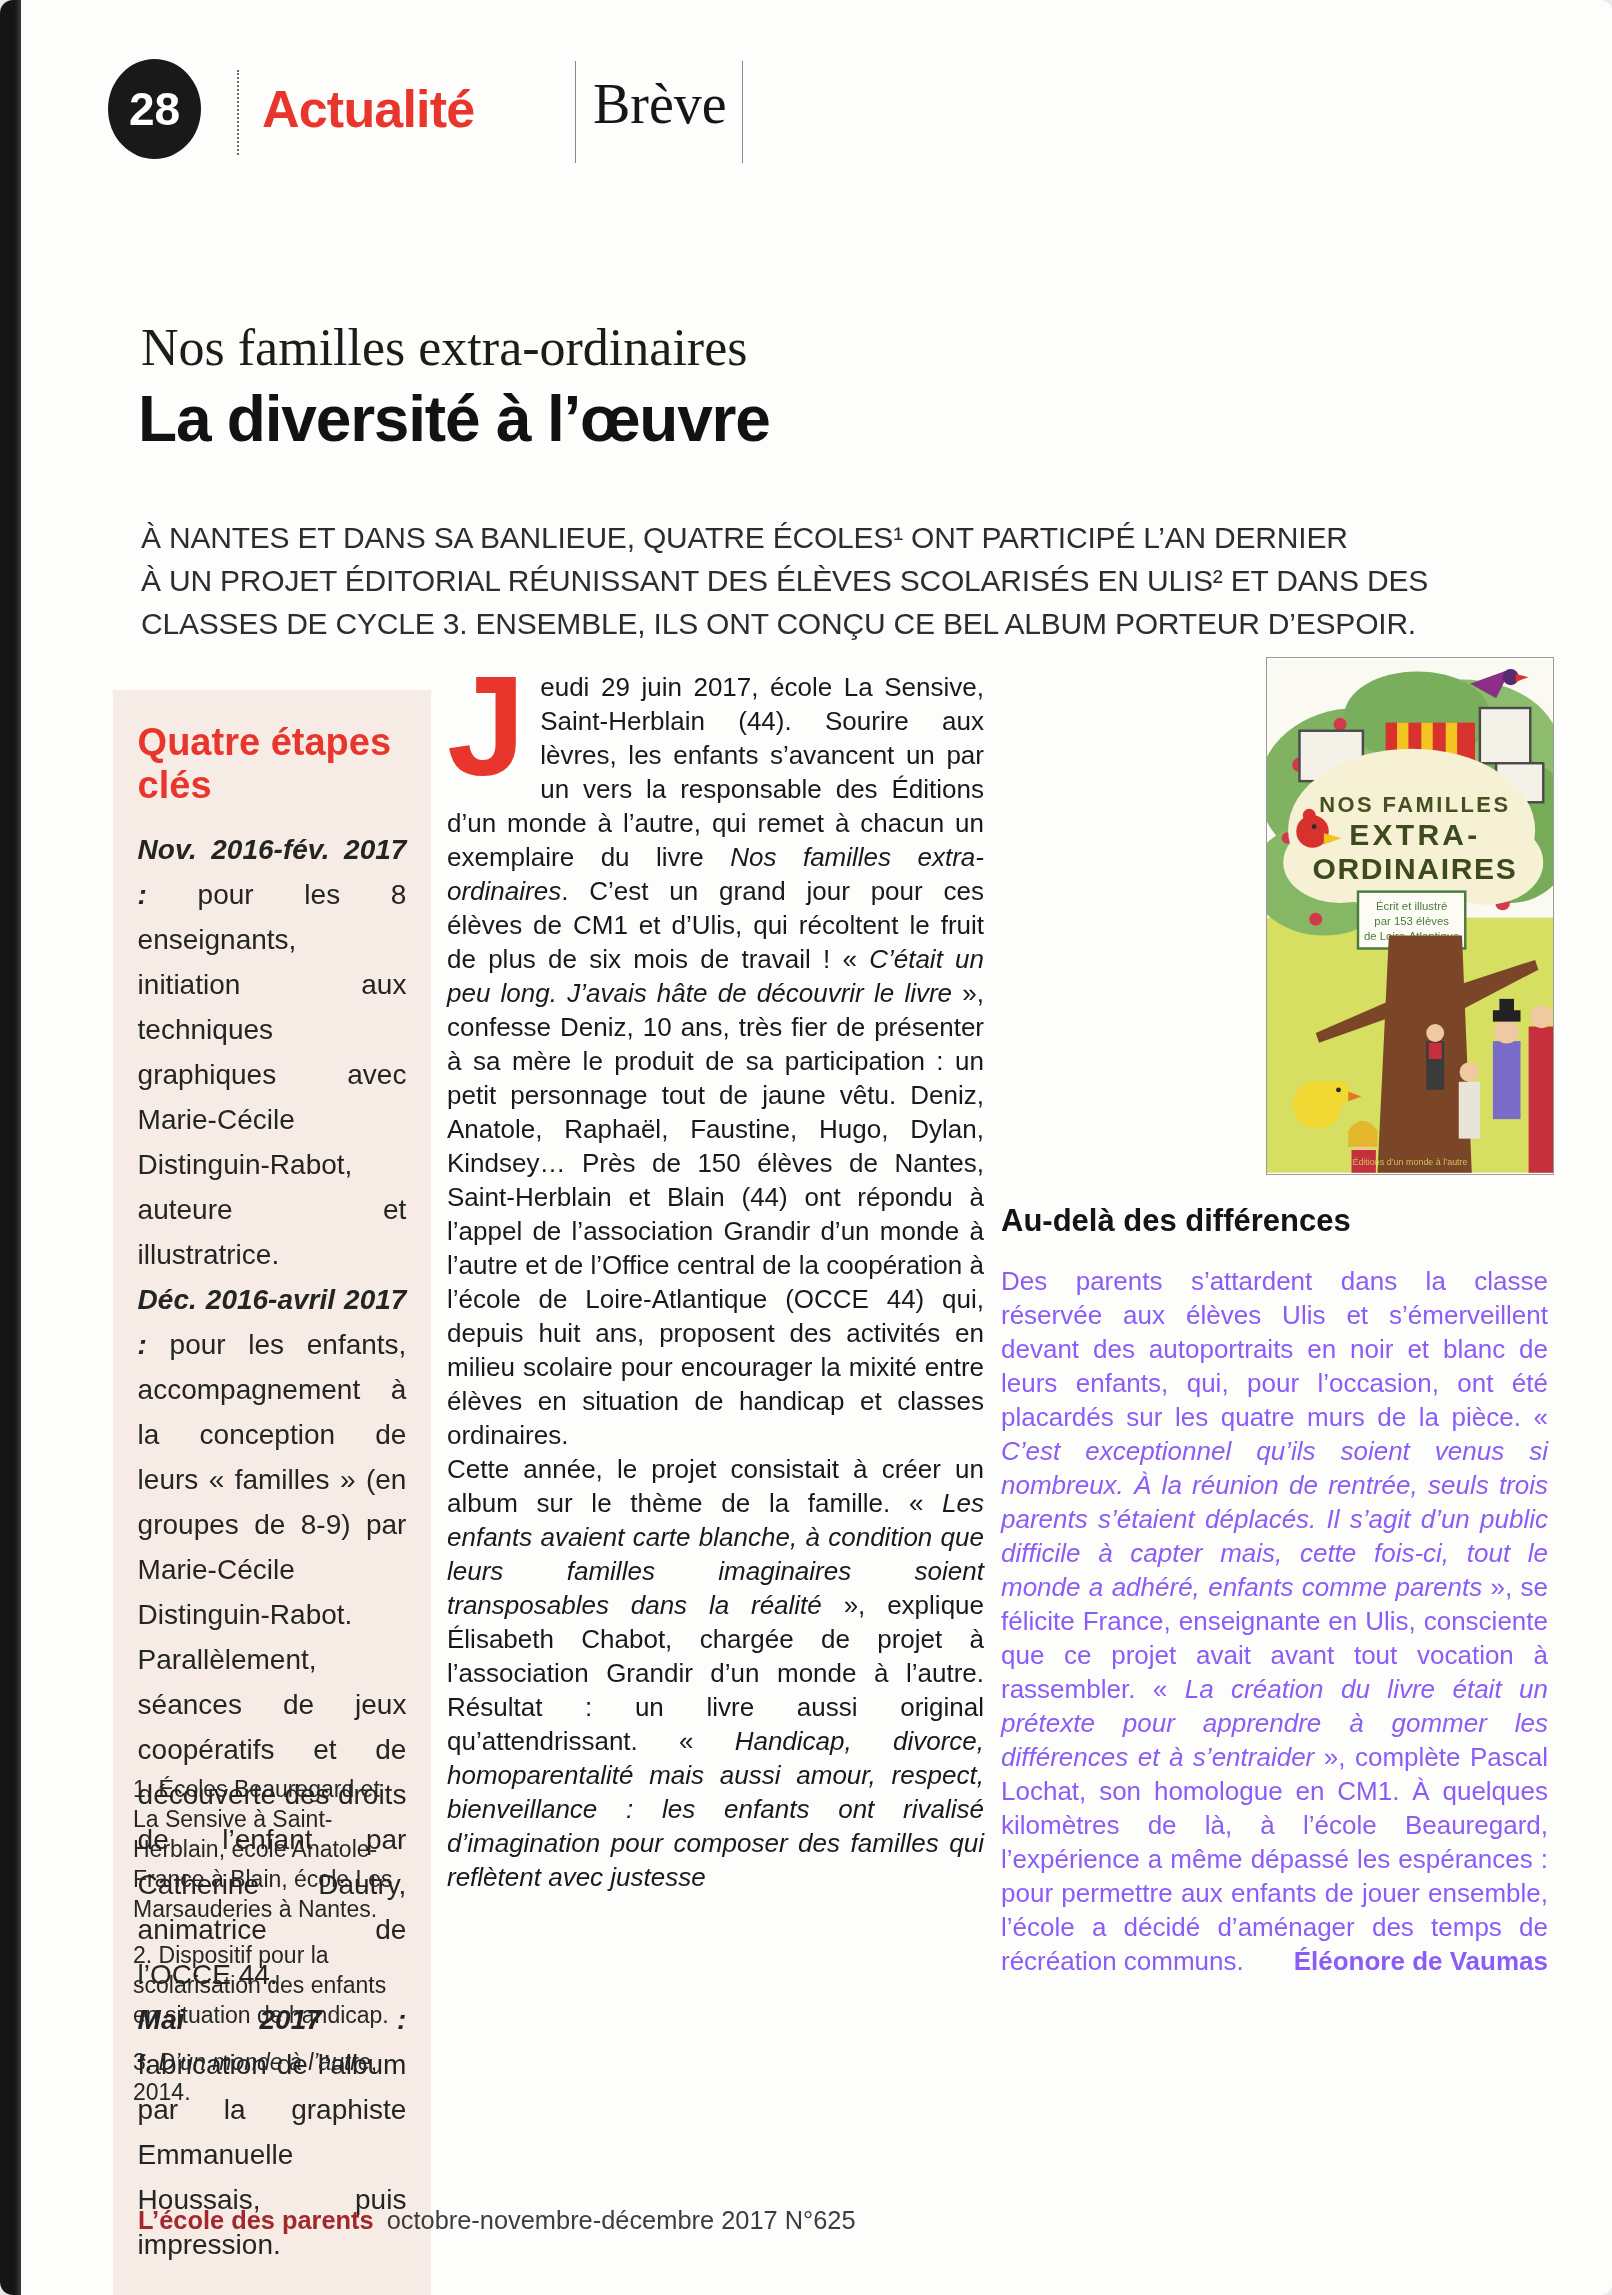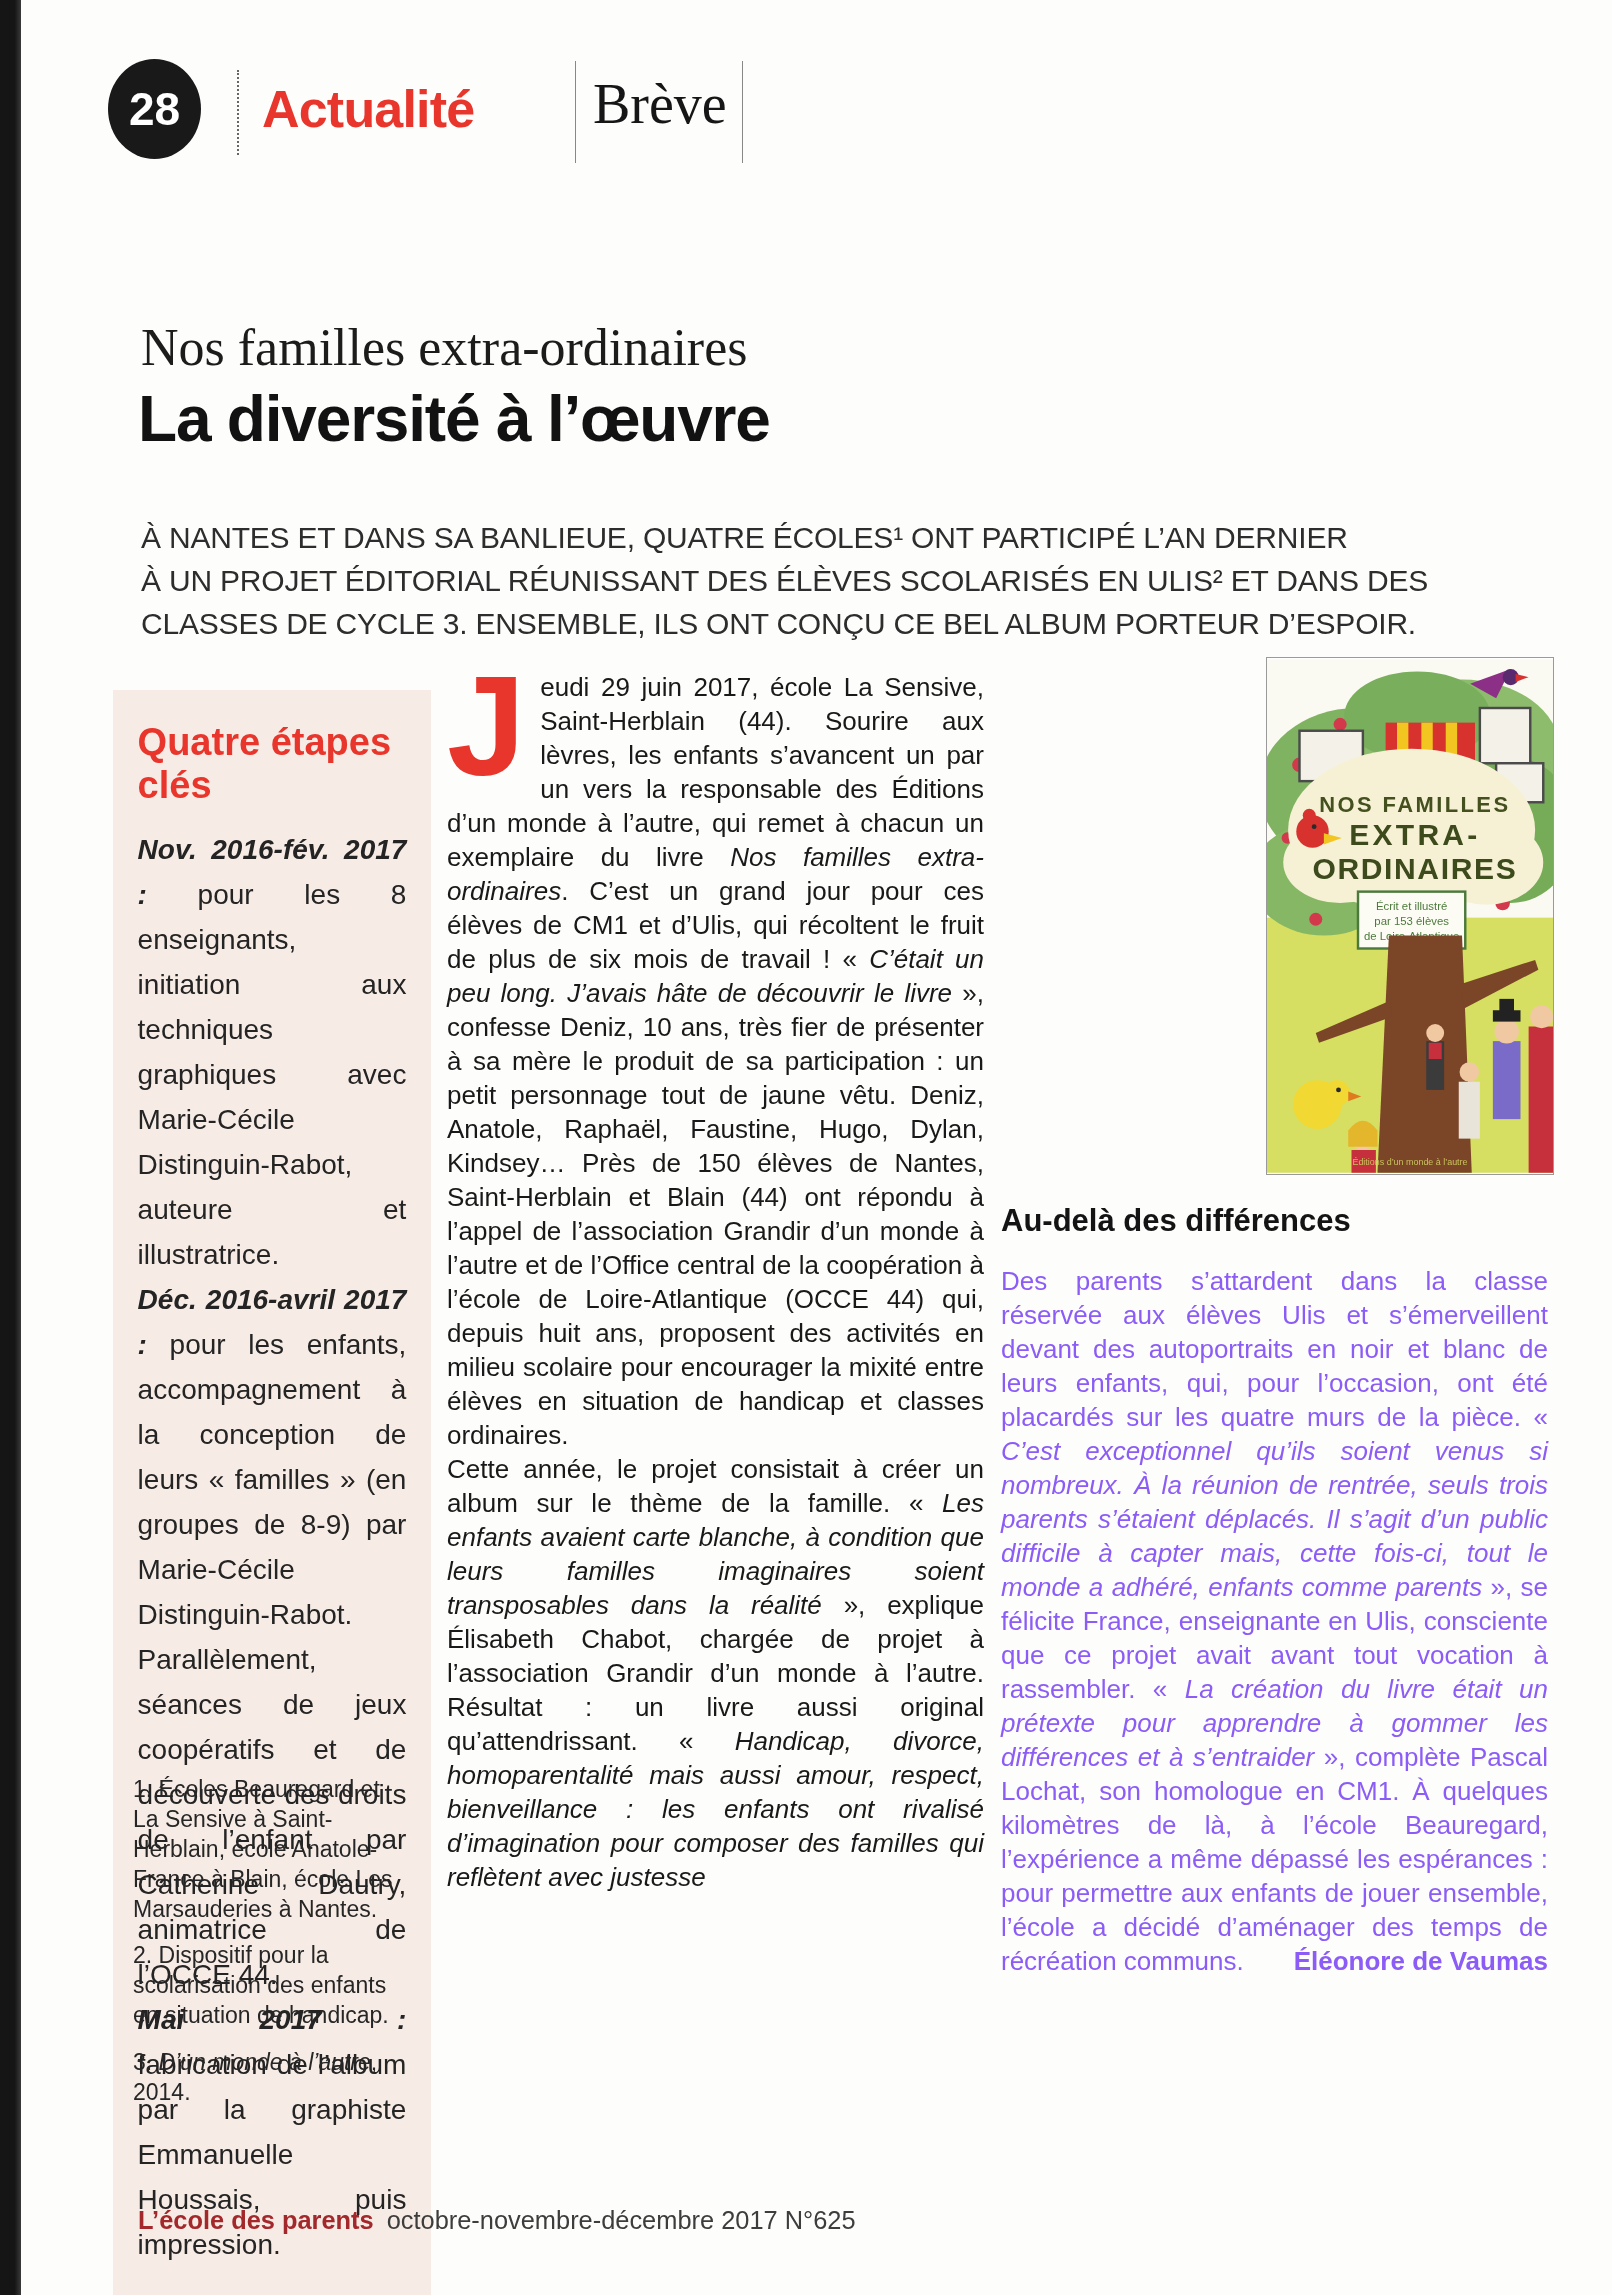--- a/index.html
+++ b/index.html
@@ -10,20 +10,21 @@
   }
   *{margin:0;padding:0;box-sizing:border-box;}
   html,body{background:#e9e9e9;}
   .page{
     position:relative;
     width:1613px;height:2295px;
     background:#fdfdfc;
     font-family:"Liberation Sans",sans-serif;
     color:var(--ink);
     overflow:hidden;
+    border-radius:13px;
   }
   .scan-edge{position:absolute;left:0;top:0;width:21px;height:100%;
     background:linear-gradient(90deg,#151515 0 70%,#3a3a3a);}
   
   .page-badge{position:absolute;left:108px;top:59px;width:93px;height:100px;
     border-radius:50%;background:#191919;color:#fff;display:flex;
     align-items:center;justify-content:center;font-size:46px;font-weight:700;}
   .dotted-divider{position:absolute;left:237px;top:70px;height:85px;border-left:2.5px dotted #666;}
   .section-label{position:absolute;left:262px;top:79px;font-size:52px;font-weight:800;
     color:var(--accent);letter-spacing:-0.8px;}

